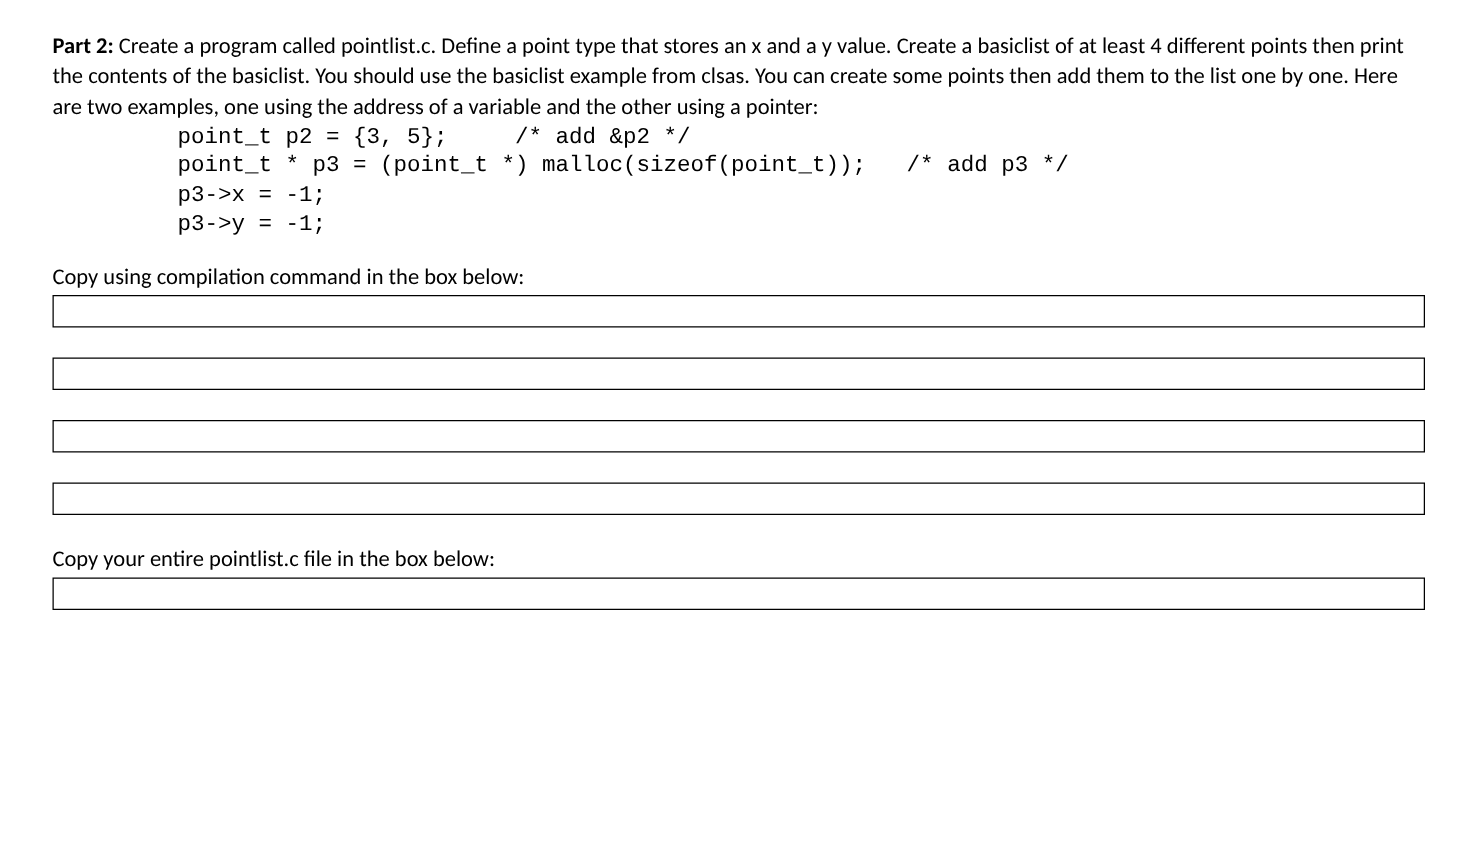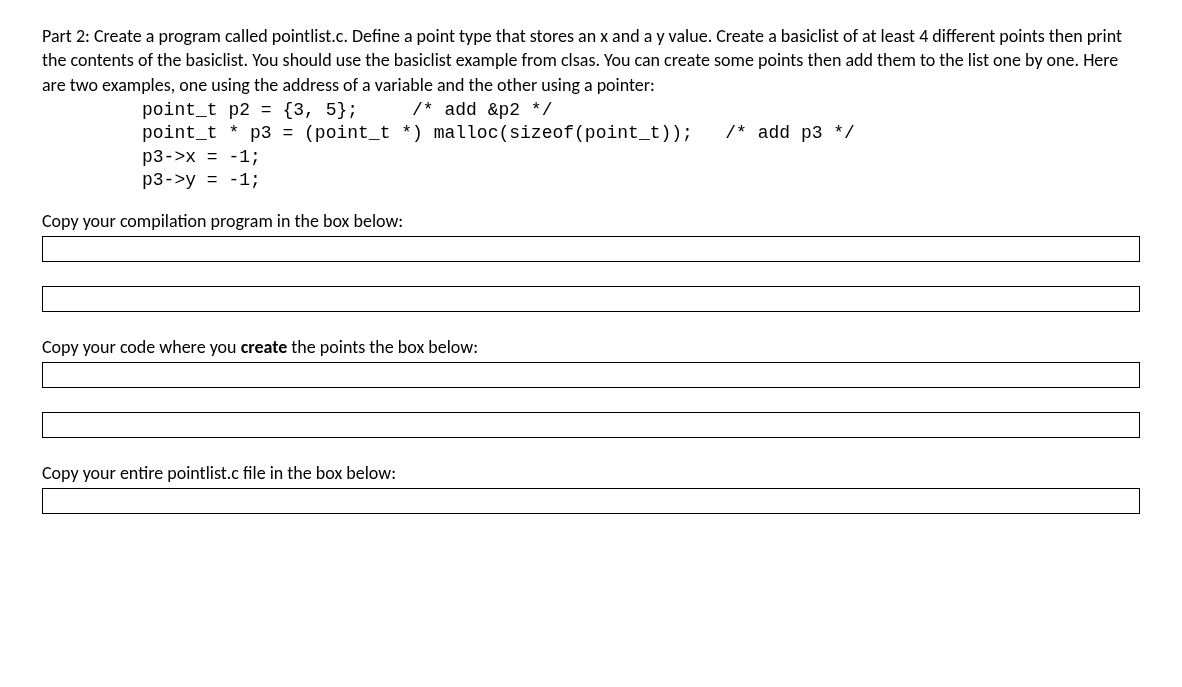--- a/index.html
+++ b/index.html
@@ -13,21 +13,21 @@
       color: #000;
       background: #fff;
       padding: 24px 42px;
       width: 1182px;
     }
     .intro {
       line-height: 1.35;
       margin-bottom: 2px;
     }
     .part-label {
-      font-weight: normal;
+      font-weight: bold;
     }
     .code-block {
       font-family: 'Courier New', Courier, monospace;
       font-size: 18px;
       white-space: pre;
       margin-left: 100px;
       margin-top: 2px;
       margin-bottom: 18px;
       line-height: 1.3;
     }
@@ -59,32 +59,29 @@
 <div class="intro">
   <span class="part-label">Part 2:</span><span> Create a program called pointlist.c.  Define a point type that stores an x and a y value.  Create a basiclist of at least 4 different points then print the contents of the basiclist.  You should use the basiclist example from clsas.  You can create some points then add them to the list one by one.  Here are two examples, one using the address of a variable and the other using a pointer:</span>
 </div>
 
 <div class="code-block">point_t p2 = {3, 5};     /* add &amp;p2 */
 point_t * p3 = (point_t *) malloc(sizeof(point_t));   /* add p3 */
 p3-&gt;x = -1;
 p3-&gt;y = -1;</div>
 
 <div class="section">
-  <div class="section-label">Copy your compilation program in the box below:</div>
+  <div class="section-label">Copy using compilation command in the box below:</div>
   <input type="text" class="input-box" value="" style="">
 </div>
 
 <div class="section">
   <input type="text" class="input-box" value="" style="">
 </div>
 
 <div class="section">
-  <div class="section-label">
-    <span>Copy your code where you </span><span class="bold">create</span><span> the points the box below:</span>
-  </div>
   <input type="text" class="input-box" value="" style="">
 </div>
 
 <div class="section">
   <input type="text" class="input-box" value="" style="">
 </div>
 
 <div class="section">
   <div class="section-label">Copy your entire pointlist.c file in the box below:</div>
   <input type="text" class="input-box" value="" style="">

